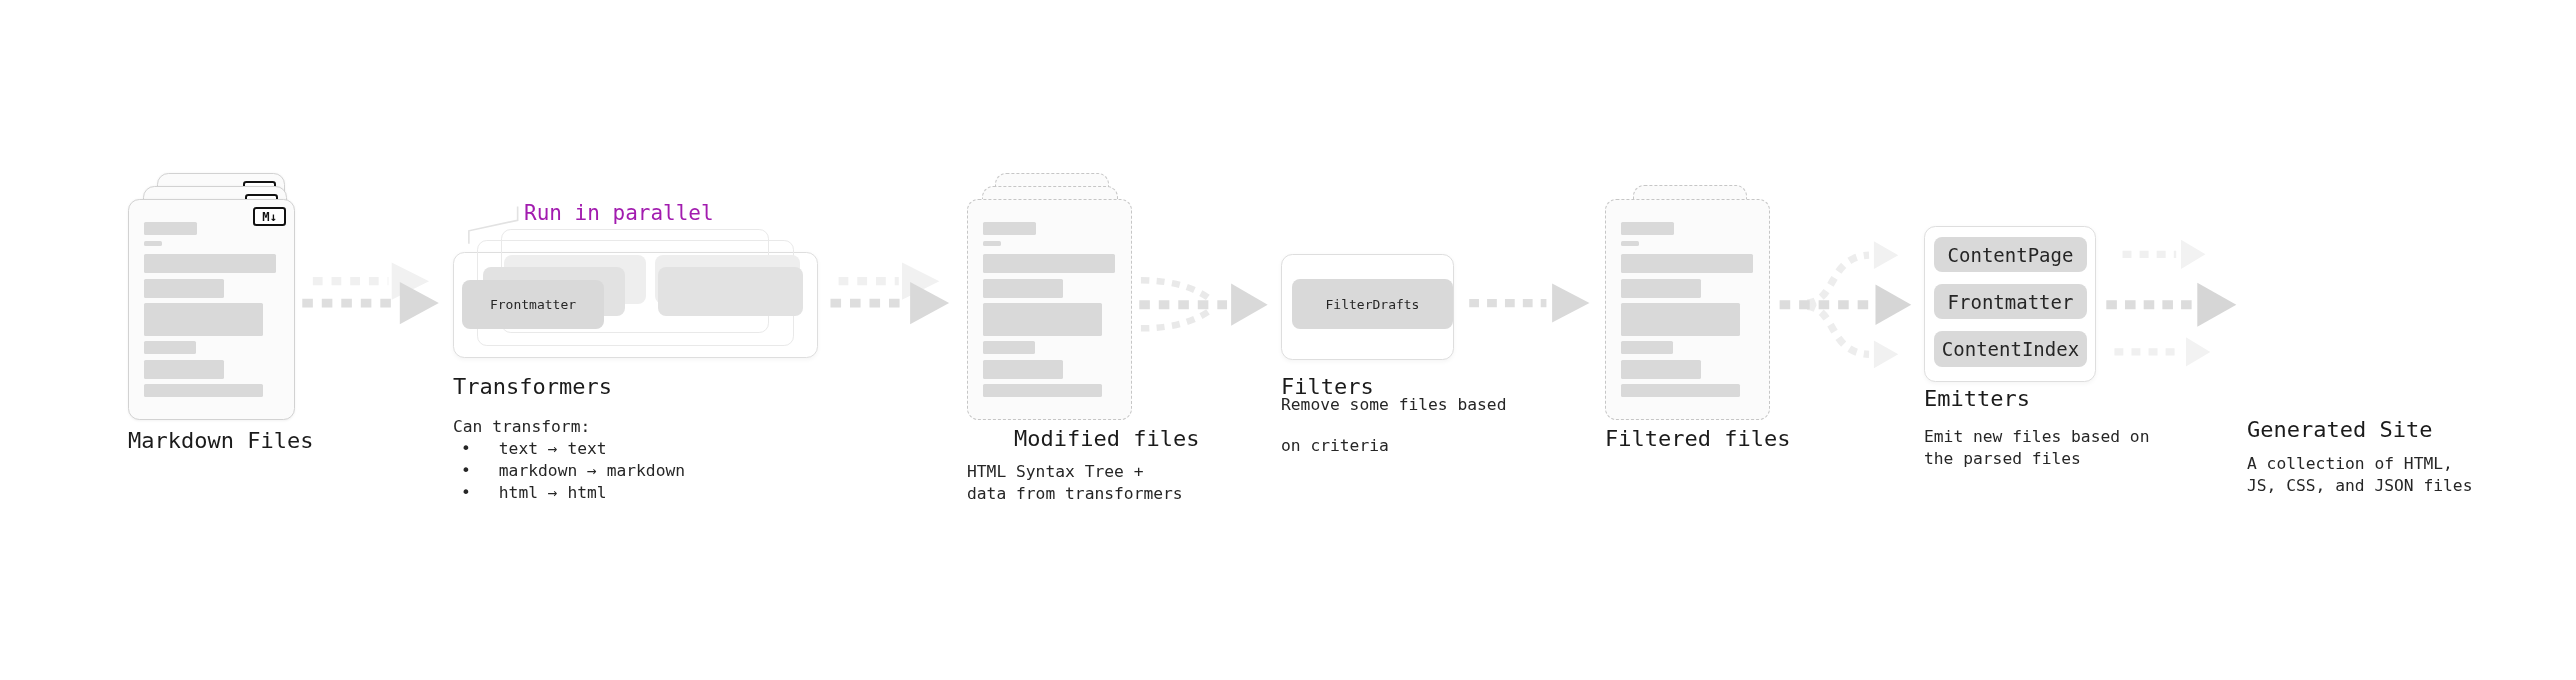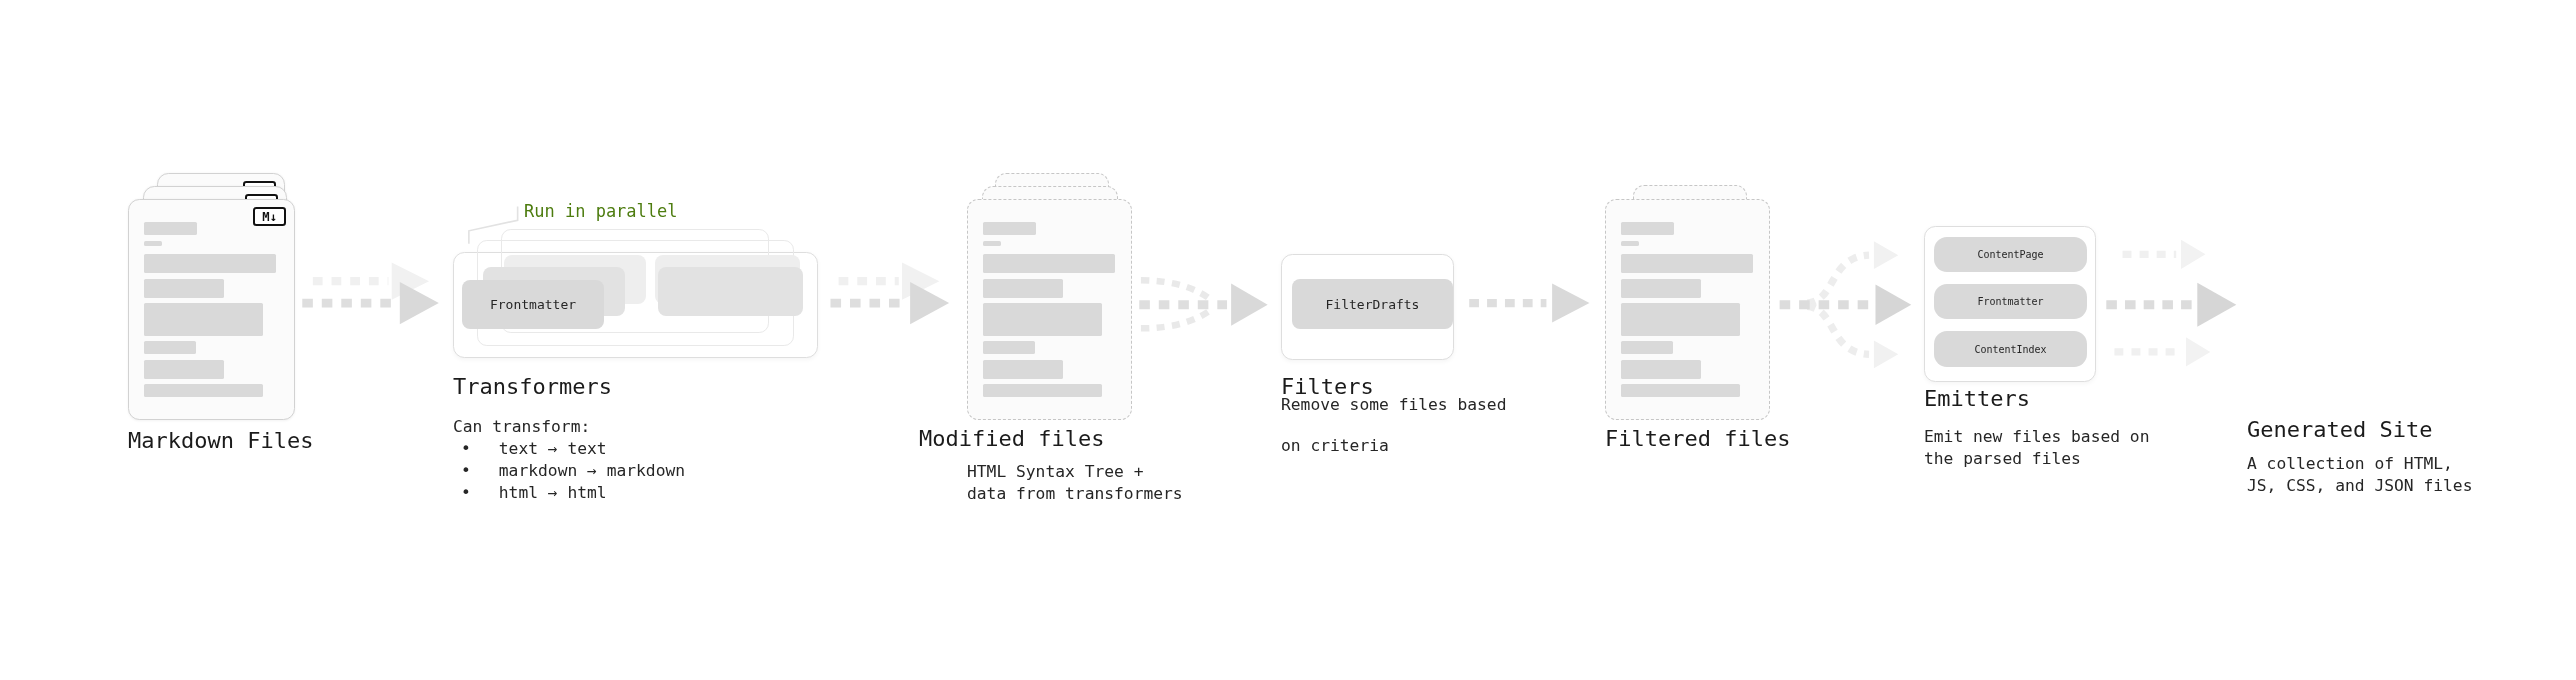--- a/index.html
+++ b/index.html
@@ -33,26 +33,26 @@
        clip-path:polygon(0 0,100% 0,91% 85%,50% 100%,9% 85%);
        display:flex;align-items:center;justify-content:center;color:#fff;font-size:12.2px;font-weight:bold;}
   
   .panel{position:absolute;background:#ffffff;border:1.6px solid #dedede;border-radius:11.4px;
          box-shadow:0 1.6px 4.1px rgba(0,0,0,.04);box-sizing:border-box;}
   .ghost{position:absolute;border:1.6px solid #e9e9e9;border-radius:9.8px;background:transparent;box-sizing:border-box;}
   .chip{position:absolute;background:#d9d9d9;border-radius:8.1px;display:flex;align-items:center;
         justify-content:center;font-size:13px;color:#262626;box-sizing:border-box;}
   .chip.ghost1{background:#e2e2e2;}
   .chip.ghost2{background:#eeeeee;}
-  .chip.small{font-size:10px;border-radius:13px;}
+  .chip.small{font-size:19px;}
   
   .h2{position:absolute;font-size:22px;color:#1b1b1b;white-space:pre;line-height:24.4px;}
   .sub{position:absolute;font-size:16.3px;color:#262626;white-space:pre;line-height:22px;}
   .bullet-line .bt{margin-left:28px;}
-  .callout{position:absolute;font-size:17px;color:#4d7c0f;white-space:pre;}
+  .callout{position:absolute;font-size:21px;color:#a21caf;white-space:pre;}
   svg{position:absolute;left:0;top:0;}
 </style>
 </head>
 <body>
 
 <div id="canvas">
 
   <svg width="2576" height="681" viewBox="0 0 3170 838">
 
     <g>
@@ -154,21 +154,21 @@
       <div class="bar b1"></div>
       <div class="bar b2"></div>
       <div class="bar b3"></div>
       <div class="bar b4"></div>
       <div class="bar b5"></div>
       <div class="bar b6"></div>
       <div class="bar b7"></div>
       <div class="bar b8"></div>
     </div>
   </div>
-  <div class="h2" style="left:919px;top:427px">Modified files</div>
+  <div class="h2" style="left:1014px;top:427px">Modified files</div>
   <div class="sub" style="left:967px;top:461px">HTML Syntax Tree +</div>
   <div class="sub" style="left:967px;top:483px">data from transformers</div>
 
   <div class="panel" style="left:1281px;top:254px;width:173px;height:106px"></div>
   <div class="chip" style="left:1292px;top:279px;width:161px;height:50px">FilterDrafts</div>
   <div class="h2" style="left:1281px;top:375px">Filters</div>
   <div class="sub" style="left:1281px;top:394px">Remove some files based</div>
   <div class="sub" style="left:1281px;top:435px">on criteria</div>
 
   <div class="abs" style="left:1605px;top:199px;width:165px;height:221px">

